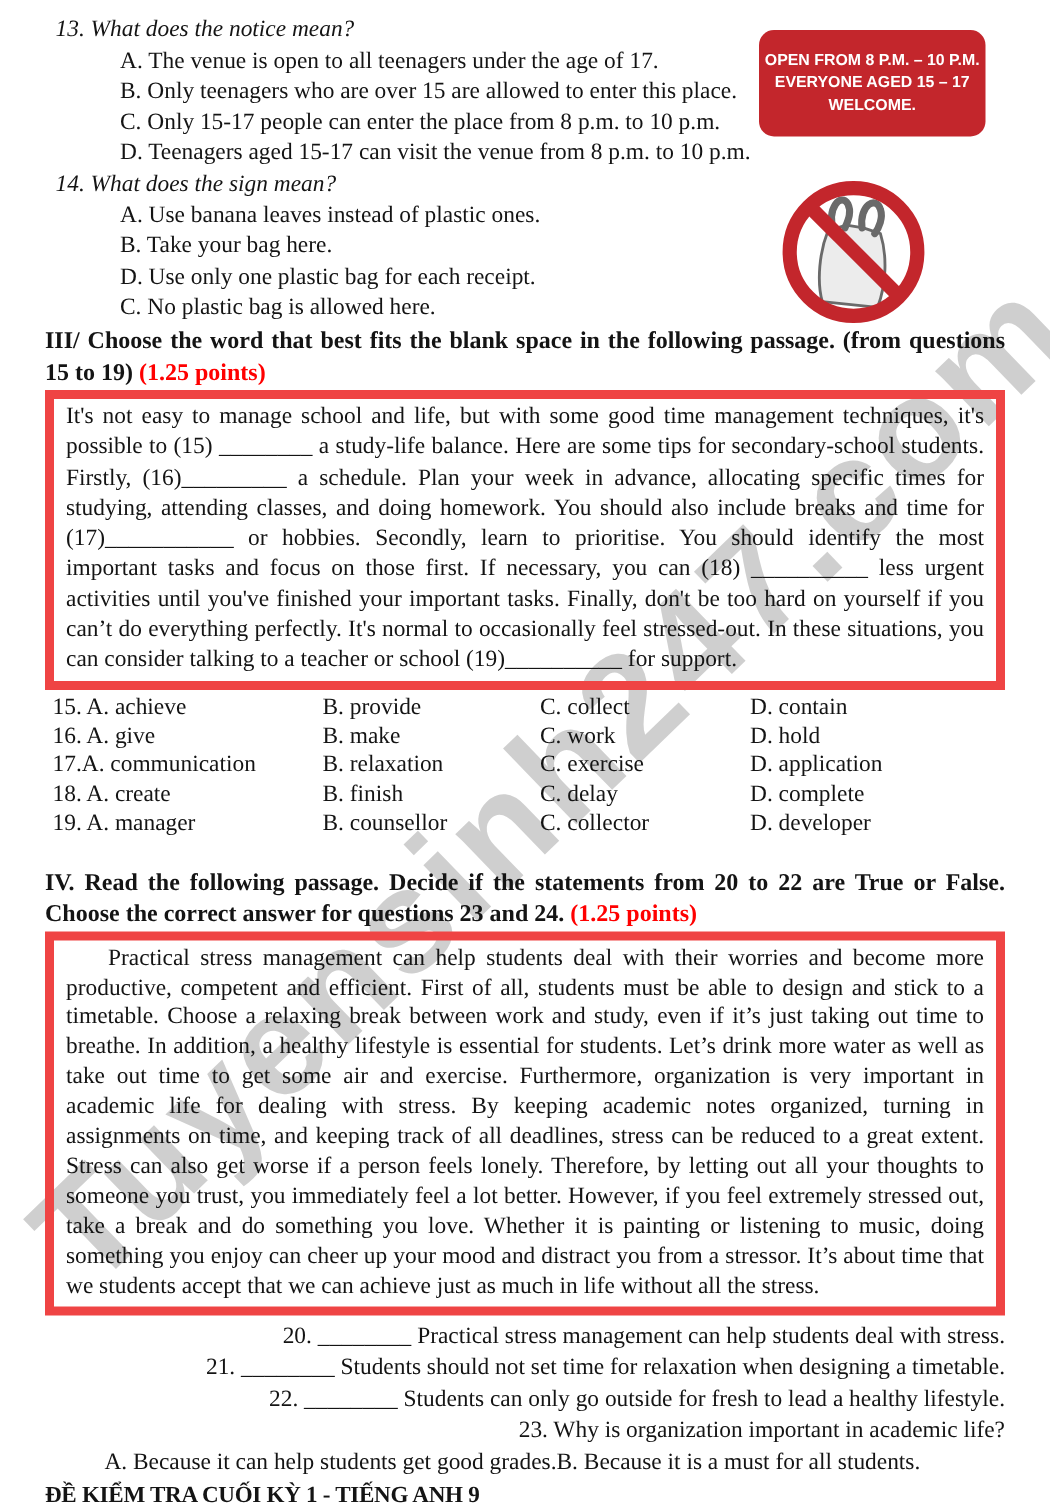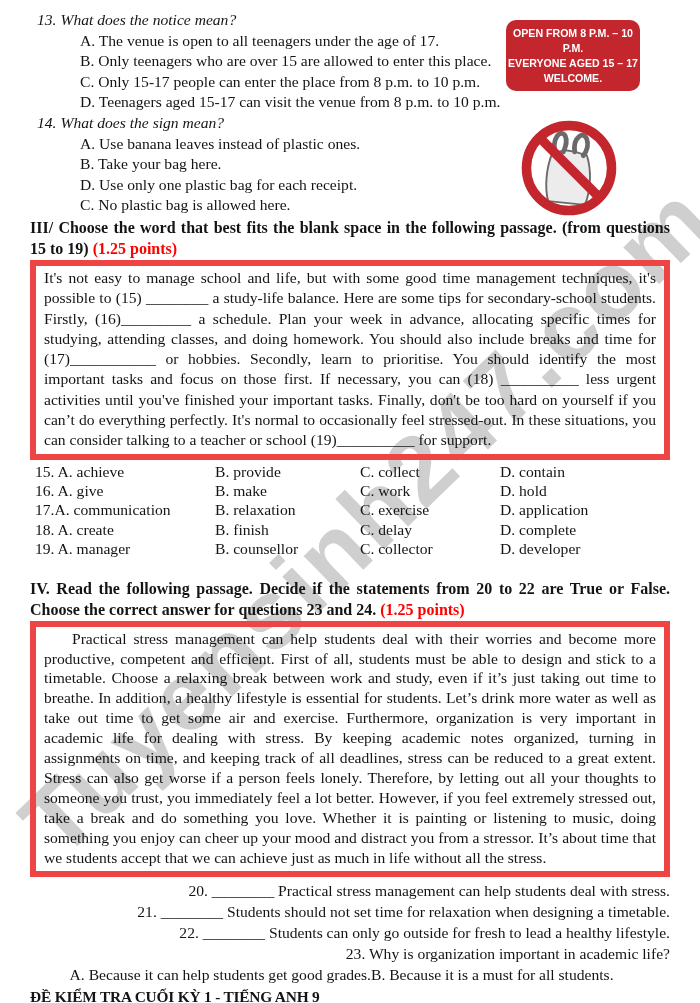--- a/index.html
+++ b/index.html
@@ -46,21 +46,21 @@
   .q-option {
     line-height: 20.6px;
     padding-left: 50px;
     white-space: nowrap;
   }
   
   .notice-sign {
     position: absolute;
     left: 506px;
     top: 20px;
-    width: 134px;
+    width: 151px;
     height: 71px;
     background: #c3262c;
     border-radius: 10px;
     z-index: 2;
     display: flex;
     flex-direction: column;
     align-items: center;
     justify-content: center;
     color: #ffffff;
     font-family: "Liberation Sans", sans-serif;

